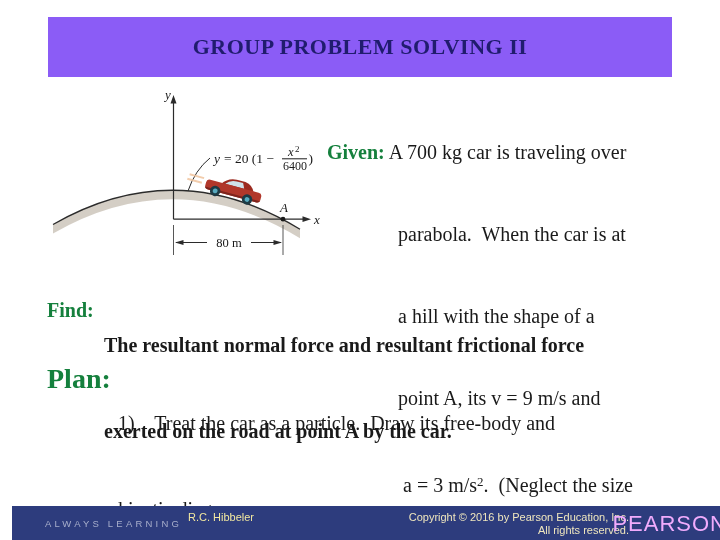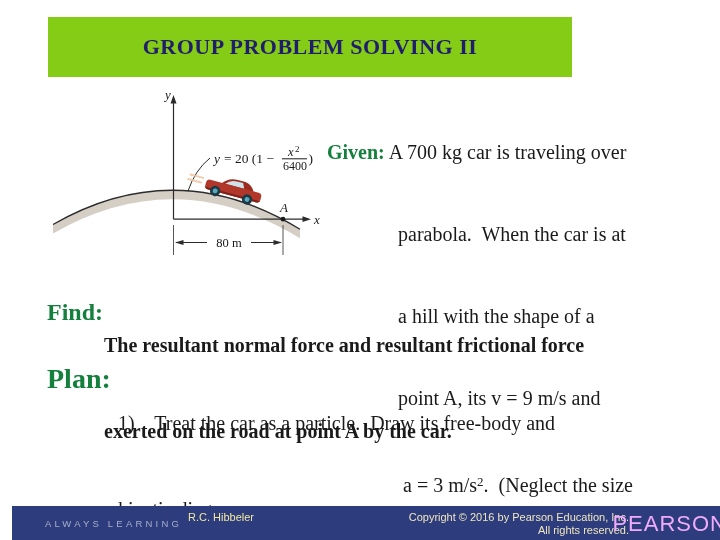--- a/index.html
+++ b/index.html
@@ -2,37 +2,37 @@
 <html><head>
 <meta charset="utf-8">
 <style>
   html,body{margin:0;padding:0;background:#ffffff;}
   .slide{
     position:relative;width:720px;height:540px;background:#ffffff;overflow:hidden;
     font-family:"Liberation Serif", serif;color:#1a1a1a;
   }
   
   .header-bar{
-    position:absolute;left:48px;top:17px;width:524px;height:60px;
-    background:#84cc16;display:flex;align-items:center;justify-content:center;
+    position:absolute;left:48px;top:17px;width:624px;height:60px;
+    background:#8b5cf6;display:flex;align-items:center;justify-content:center;
   }
   .slide-title{
     color:#201c6e;font-weight:bold;font-size:22px;letter-spacing:.5px;
     font-family:"Liberation Serif", serif;
   }
   
   .fig{position:absolute;left:45px;top:88px;}
   
   .maroon{color:#15803d;font-weight:bold;margin-top:25px;}
   .given-block{
     position:absolute;left:327px;top:84px;width:380px;
     font-size:20px;line-height:27.4px;white-space:pre-wrap;
   }
   .given-indent{padding-left:71px;}
-  .find-label{position:absolute;left:47px;top:274px;font-size:24px;}
+  .find-label{position:absolute;left:47px;top:274px;font-size:20px;}
   .find-text{
     position:absolute;left:104px;top:274px;width:600px;
     font-size:20px;line-height:28.6px;white-space:pre-wrap;font-weight:bold;
   }
   .plan-label{position:absolute;left:47px;top:338px;font-size:28px;}
   .plan-items{
     position:absolute;left:118px;top:352px;width:575px;
     font-size:20px;line-height:28.6px;white-space:pre-wrap;
   }
   sup.sq{font-size:13px;vertical-align:6px;}

